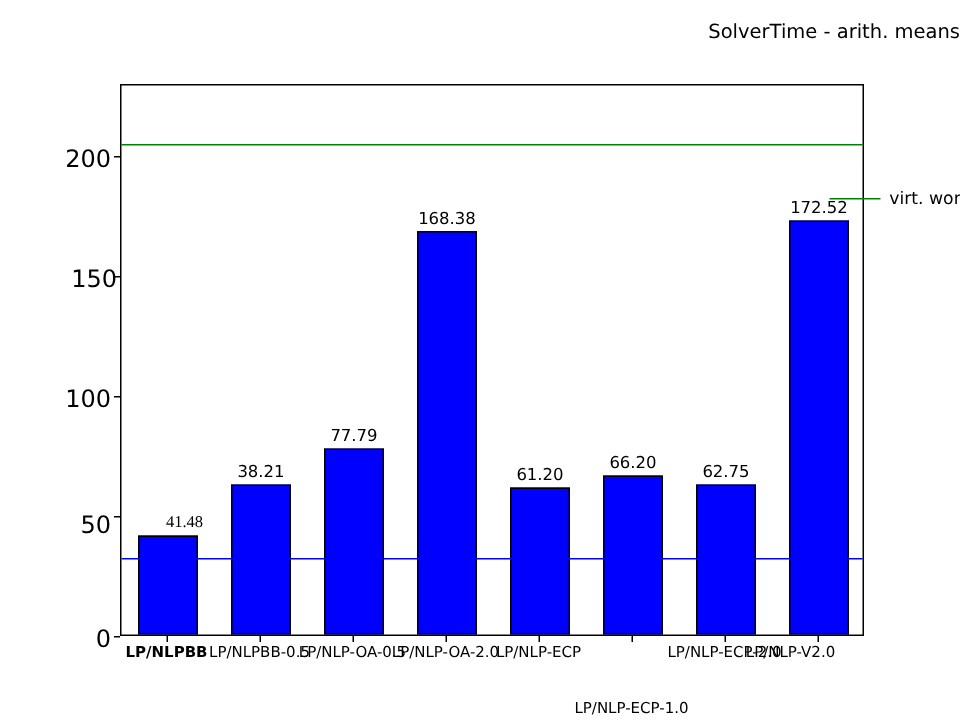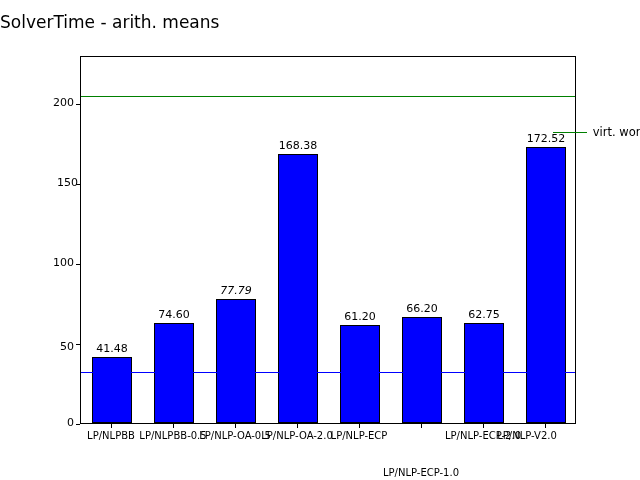--- a/index.html
+++ b/index.html
@@ -17,23 +17,23 @@
     position: relative;
     width: 640px;
     height: 480px;
   }
   
   #title-block {
     position: absolute;
     left: 0;
     top: 14px;
     width: 640px;
-    text-align: left;
-    color: #000000;
-    font-size: 17px;
+    text-align: right;
+    color: #000000;
+    font-size: 13px;
     line-height: 16px;
     pointer-events: none;
   }
   #title-block div {
     white-space: nowrap;
   }
   
   #axes {
     position: absolute;
     left: 80px;
@@ -74,21 +74,21 @@
     width: 100%;
     height: 0;
     border-top-width: 1.5px;
     border-top-style: solid;
   }
   
   .ytick-label {
     position: absolute;
     right: 584px; 
     color: #000000;
-    font-size: 11px;
+    font-size: 16px;
   }
   .ytick-mark {
     position: absolute;
     left: 76px;
     width: 4px;
     height: 0;
     border-top: 1px solid #000000;
   }
   .xtick-mark {
     position: absolute;
@@ -149,45 +149,45 @@
       <div class="ytick-mark" style="top: 264px;"></div>
       <div class="ytick-label" style="right: 566px; top: 256px; text-align: center;">100</div>
       <div class="ytick-mark" style="top: 184px;"></div>
       <div class="ytick-label" style="right: 562px; top: 176px; text-align: right;">150</div>
       <div class="ytick-mark" style="top: 104px;"></div>
       <div class="ytick-label" style="right: 566px; top: 96px; text-align: right;">200</div>
     </div>
 
   <div id="xtick-layer">
       <div class="xtick-mark" style="left: 111px;"></div>
-      <div class="xtick-label" style="left: 111px;">LP/NLPBB</div>
+      <div class="xtick-label" style="left: 111px; font-weight: bold;">LP/NLPBB</div>
       <div class="xtick-mark" style="left: 173px;"></div>
       <div class="xtick-label" style="left: 173px;">LP/NLPBB-0.5</div>
       <div class="xtick-mark" style="left: 235px;"></div>
       <div class="xtick-label" style="left: 235px;">LP/NLP-OA-0.5</div>
       <div class="xtick-mark" style="left: 297px;"></div>
       <div class="xtick-label" style="left: 297px;">LP/NLP-OA-2.0</div>
       <div class="xtick-mark" style="left: 359px;"></div>
       <div class="xtick-label" style="left: 359px;">LP/NLP-ECP</div>
       <div class="xtick-mark" style="left: 421px;"></div>
       <div class="xtick-label" style="left: 421px; margin-top: 37px;">LP/NLP-ECP-1.0</div>
       <div class="xtick-mark" style="left: 483px;"></div>
       <div class="xtick-label" style="left: 483px;">LP/NLP-ECP-2.0</div>
       <div class="xtick-mark" style="left: 545px;"></div>
       <div class="xtick-label" style="left: 527px;">LP/NLP-V2.0</div>
     </div>
 
   <div id="axes">
     <div id="plot-inner">
         <div class="bar" style="left: 10.54px; width: 40.92px; height: 66.368px; background: rgb(0, 0, 255); border-color: rgb(0, 0, 0);"></div>
-        <div class="bar-label" style="left: 31px; top: 284.632px;">41.48</div>
+        <div class="bar-label" style="left: 42px; top: 284.632px; font-family: Liberation Serif, serif;">41.48</div>
         <div class="bar" style="left: 72.54px; width: 40.92px; height: 100.256px; background: rgb(0, 0, 255); border-color: rgb(0, 0, 0);"></div>
-        <div class="bar-label" style="left: 93px; top: 250.744px;">74.60</div>
+        <div class="bar-label" style="left: 93px; top: 250.744px;">38.21</div>
         <div class="bar" style="left: 134.54px; width: 40.92px; height: 124.464px; background: rgb(0, 0, 255); border-color: rgb(0, 0, 0);"></div>
-        <div class="bar-label" style="left: 155px; top: 226.536px; font-style: italic;">77.79</div>
+        <div class="bar-label" style="left: 155px; top: 226.536px;">77.79</div>
         <div class="bar" style="left: 196.54px; width: 40.92px; height: 269.408px; background: rgb(0, 0, 255); border-color: rgb(0, 0, 0);"></div>
         <div class="bar-label" style="left: 217px; top: 81.592px;">168.38</div>
         <div class="bar" style="left: 258.54px; width: 40.92px; height: 97.92px; background: rgb(0, 0, 255); border-color: rgb(0, 0, 0);"></div>
         <div class="bar-label" style="left: 279px; top: 253.08px;">61.20</div>
         <div class="bar" style="left: 320.54px; width: 40.92px; height: 105.92px; background: rgb(0, 0, 255); border-color: rgb(0, 0, 0);"></div>
         <div class="bar-label" style="left: 341px; top: 245.08px;">66.20</div>
         <div class="bar" style="left: 382.54px; width: 40.92px; height: 100.4px; background: rgb(0, 0, 255); border-color: rgb(0, 0, 0);"></div>
         <div class="bar-label" style="left: 403px; top: 250.6px;">62.75</div>
         <div class="bar" style="left: 444.54px; width: 40.92px; height: 276.032px; background: rgb(0, 0, 255); border-color: rgb(0, 0, 0);"></div>
         <div class="bar-label" style="left: 465px; top: 74.968px;">172.52</div>

